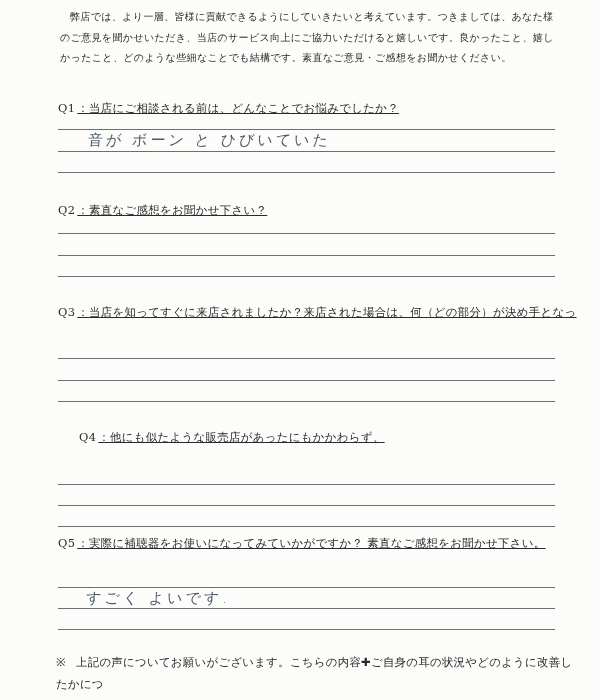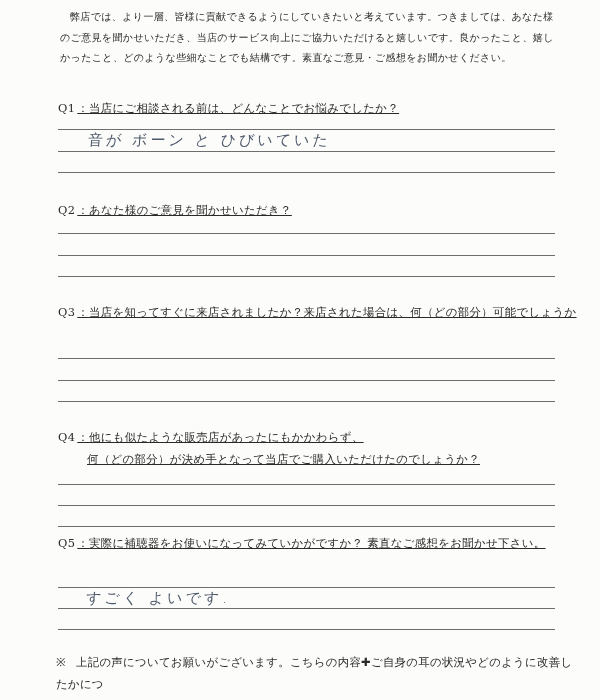--- a/index.html
+++ b/index.html
@@ -87,36 +87,35 @@
 
 <div class="q-title" style="top:97px;">
   <span class="q-num">Q1</span><span>：</span><span>当店にご相談される前は、どんなことでお悩みでしたか？</span>
 </div>
 <div class="hand" style="left:88px; top:131px;">音が ボーン と ひびいていた</div>
 <div class="rule" style="top:129px;"></div>
 <div class="rule" style="top:151px;"></div>
 <div class="rule" style="top:172px;"></div>
 
 <div class="q-title" style="top:199px;">
-  <span class="q-num">Q2</span><span>：</span><span>あなた様のご意見を聞かせいただき？</span>
+  <span class="q-num">Q2</span><span>：</span><span>素直なご感想をお聞かせ下さい？</span>
 </div>
 <div class="rule" style="top:233px;"></div>
 <div class="rule" style="top:255px;"></div>
 <div class="rule" style="top:276px;"></div>
 
 <div class="q-title" style="top:301px;">
-  <span class="q-num">Q3</span><span>：</span><span>当店を知ってすぐに来店されましたか？来店された場合は、何（どの部分）可能でしょうか</span>
+  <span class="q-num">Q3</span><span>：</span><span>当店を知ってすぐに来店されましたか？来店された場合は、何（どの部分）が決め手となっ</span>
 </div>
 <div class="rule" style="top:358px;"></div>
 <div class="rule" style="top:380px;"></div>
 <div class="rule" style="top:401px;"></div>
 
-<div class="q-title" style="top:426px;">
+<div class="q-title" style="top:426px;margin-left:21px;">
   <span class="q-num">Q4</span><span>：</span><span>他にも似たような販売店があったにもかかわらず、</span>
-  <span class="q-cont">何（どの部分）が決め手となって当店でご購入いただけたのでしょうか？</span>
 </div>
 <div class="rule" style="top:484px;"></div>
 <div class="rule" style="top:505px;"></div>
 <div class="rule" style="top:526px;"></div>
 
 <div class="q-title" style="top:532px;">
   <span class="q-num">Q5</span><span>：</span><span>実際に補聴器をお使いになってみていかがですか？ 素直なご感想をお聞かせ下さい。</span>
 </div>
 <div class="hand" style="left:86px; top:589px;">すごく よいです.</div>
 <div class="rule" style="top:587px;"></div>

